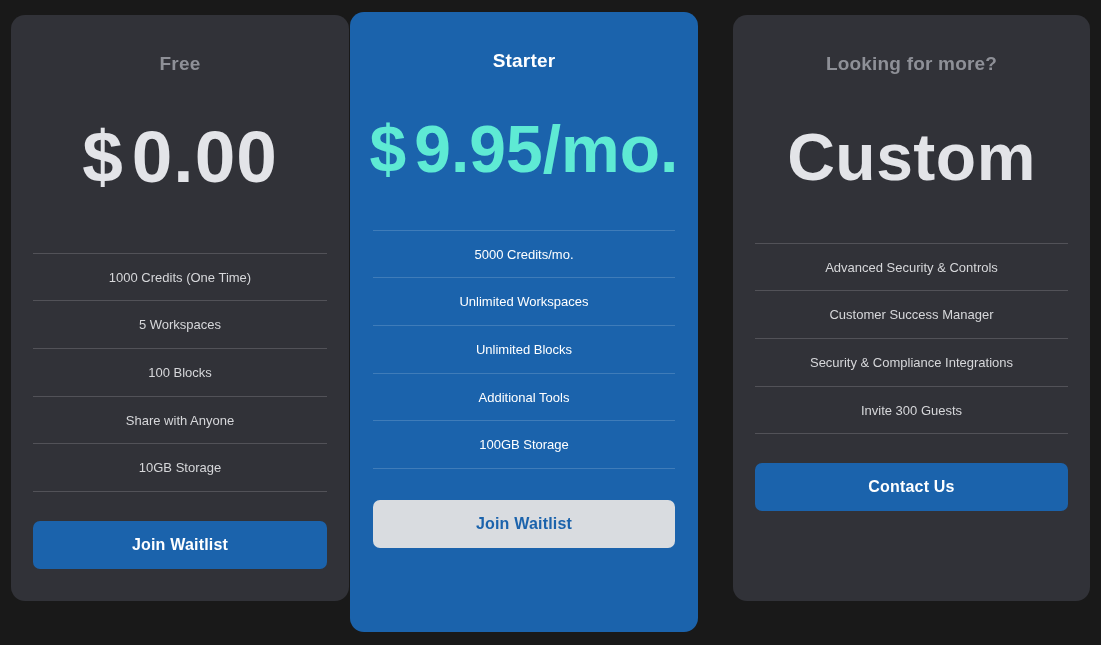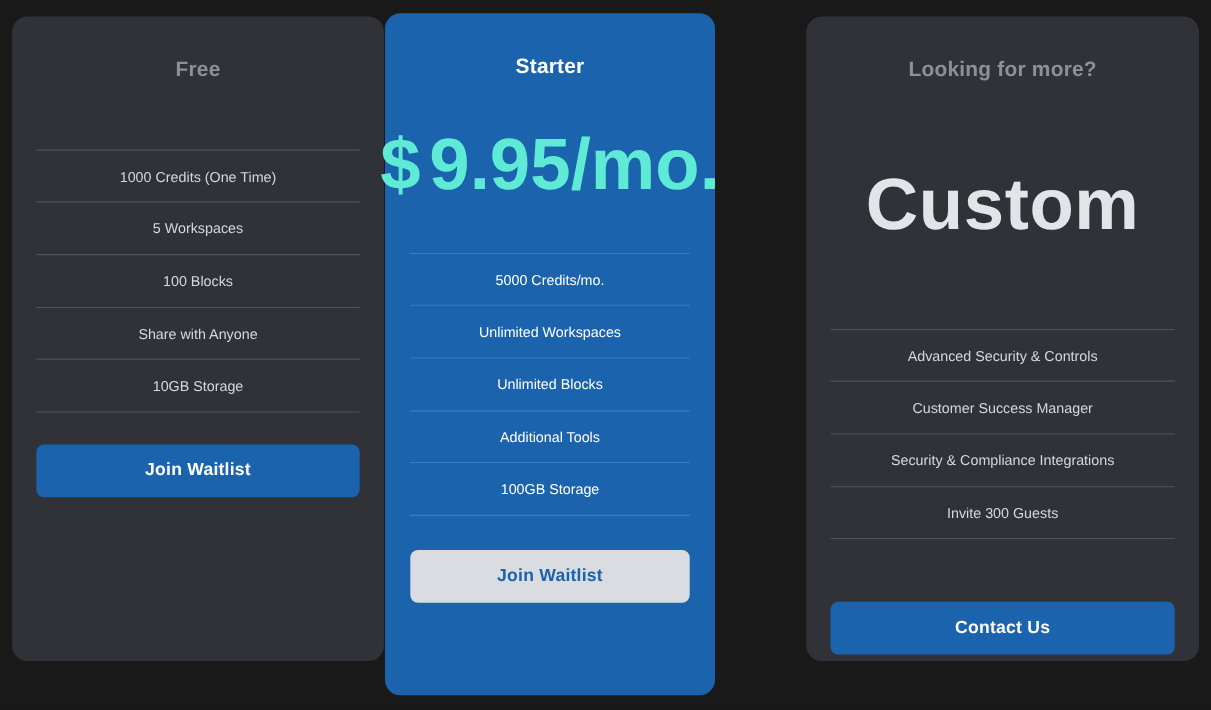--- a/index.html
+++ b/index.html
@@ -30,28 +30,28 @@
   }
 
   
   .card--dark {
     background: #313238;
     top: 15px;
     height: 586px;
     padding: 0 22px;
   }
   .card--free  { left: 11px;  width: 338px; }
-  .card--custom{ left: 733px; width: 357px; gap: 28px; }
+  .card--custom{ left: 733px; width: 357px; }
 
   
   .card--blue {
     background: #1b63ac;
     left: 350px;
     top: 12px;
-    width: 300px;
+    width: 348px;
     height: 620px;
     padding: 0 23px;
   }
 
   
   .plan-name {
     font-size: 19px;
     font-weight: bold;
     letter-spacing: .2px;
     margin-top: 38px;
@@ -118,20 +118,23 @@
   .card--custom .cta { margin-top: 29px; background: #1b63ac; color: #ffffff; }
   .card--blue   .cta { margin-top: 31px; background: #d9dce0; color: #1b63ac; }
 </style>
 </head>
 <body>
 
 <div class="pricing-wrap">
 
   <section class="card card--dark card--free">
     <div class="plan-name">Free</div>
+    <div class="plan-price">
+      <span class="price-currency">$</span><span>0.00</span>
+    </div>
     <ul class="features">
       <li class="feature">1000 Credits (One Time)</li>
       <li class="feature">5 Workspaces</li>
       <li class="feature">100 Blocks</li>
       <li class="feature">Share with Anyone</li>
       <li class="feature">10GB Storage</li>
     </ul>
     <button class="cta">Join Waitlist</button>
   </section>
 

